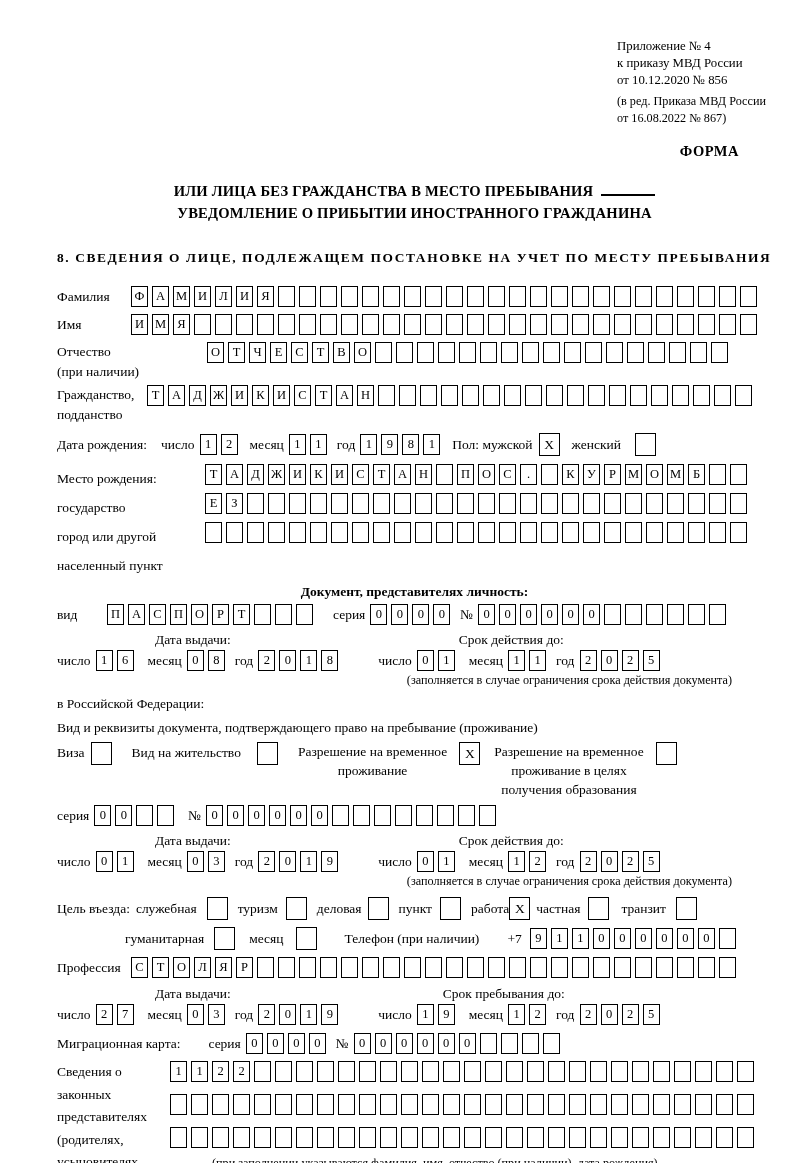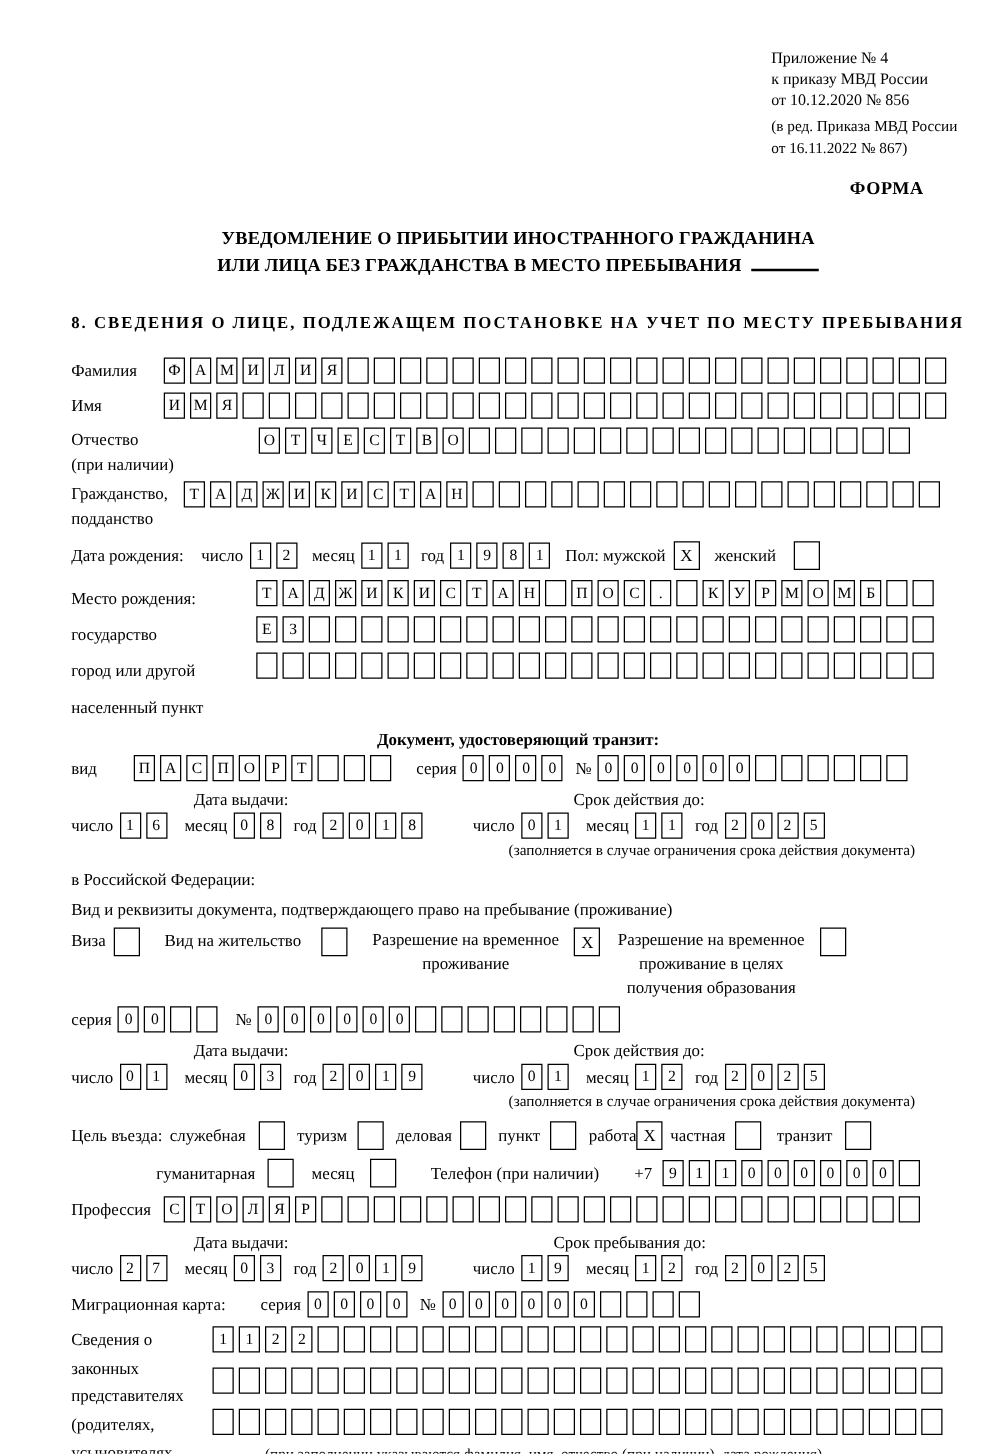--- a/index.html
+++ b/index.html
@@ -49,30 +49,30 @@
 </head>
 <body>
 
 <div class="page">
 
   <div class="annex">
     <div>Приложение № 4</div>
     <div>к приказу МВД России</div>
     <div>от 10.12.2020 № 856</div>
     <div class="rev first">(в ред. Приказа МВД России</div>
-    <div class="rev">от 16.11.2022 № 867)</div>
+    <div class="rev">от 16.08.2022 № 867)</div>
   </div>
 
   <div class="forma">ФОРМА</div>
 
   <div class="title">
-    <div>УВЕДОМЛЕНИЕ О ПРИБЫТИИ ИНОСТРАННОГО ГРАЖДАНИНА</div>
     <div>
       <span>ИЛИ ЛИЦА БЕЗ ГРАЖДАНСТВА В МЕСТО ПРЕБЫВАНИЯ</span><span class="blank-line"></span>
     </div>
+    <div>УВЕДОМЛЕНИЕ О ПРИБЫТИИ ИНОСТРАННОГО ГРАЖДАНИНА</div>
   </div>
 
   <div class="sec1">8. СВЕДЕНИЯ О ЛИЦЕ, ПОДЛЕЖАЩЕМ ПОСТАНОВКЕ НА УЧЕТ ПО МЕСТУ ПРЕБЫВАНИЯ</div>
 
   <div class="frow mt20">
     <span class="flabel" style="width:74px">Фамилия</span>
     <span class="cells">
         <span class="cell">Ф</span>
         <span class="cell">А</span>
         <span class="cell">М</span>
@@ -327,21 +327,21 @@
           <span class="cell"></span>
           <span class="cell"></span>
           <span class="cell"></span>
           <span class="cell"></span>
           <span class="cell"></span>
           <span class="cell"></span>
         </span>
     </span>
   </div>
 
-  <div class="chead mt4">Документ, удостоверяющий транзит:</div>
+  <div class="chead mt4">Документ, представителях личность:</div>
 
   <div class="frow mt4">
     <span class="flabel" style="width:50px">вид</span>
     <span class="cells">
         <span class="cell">П</span>
         <span class="cell">А</span>
         <span class="cell">С</span>
         <span class="cell">П</span>
         <span class="cell">О</span>
         <span class="cell">Р</span>

